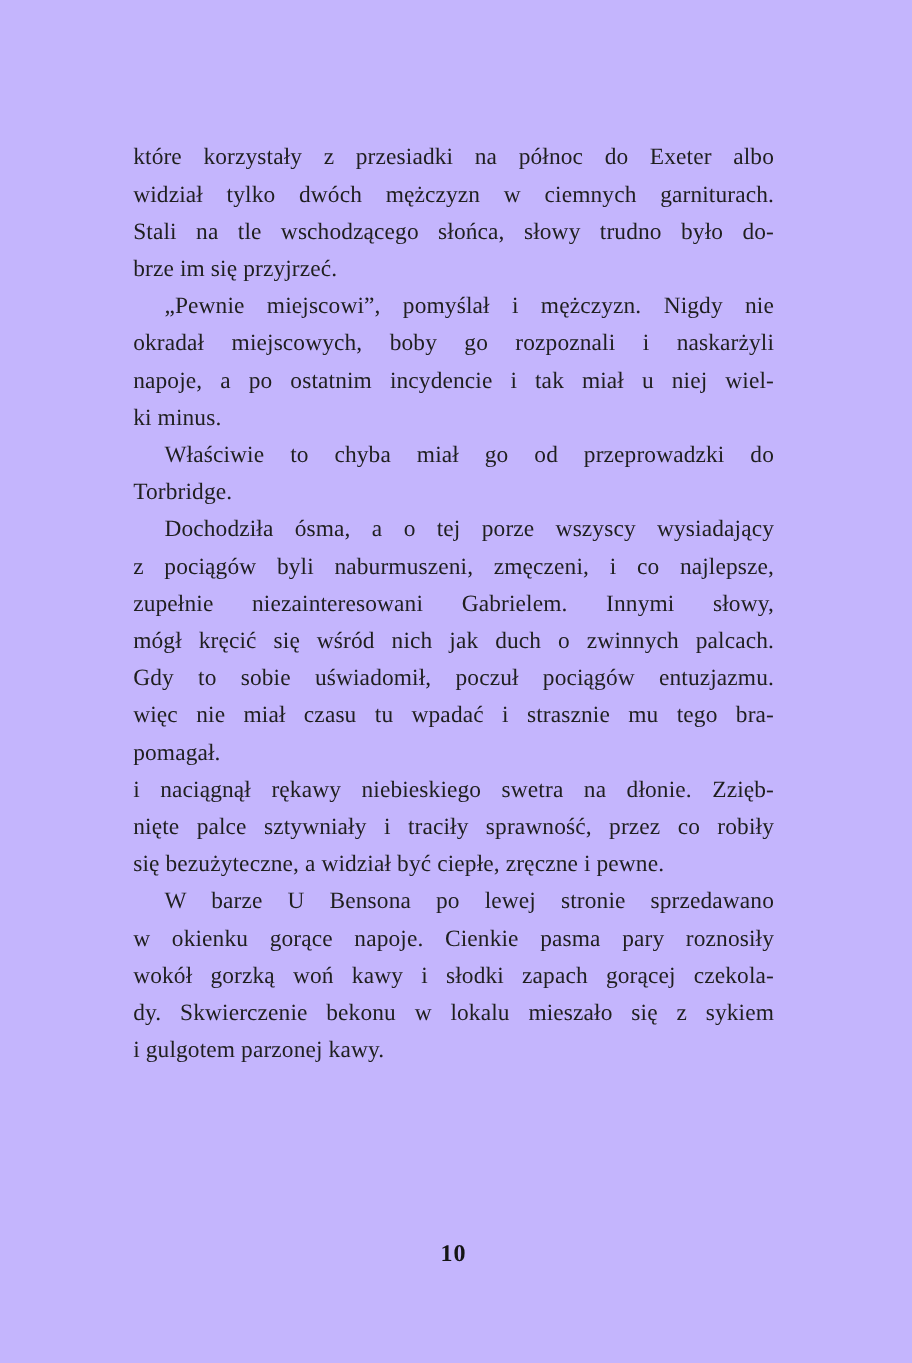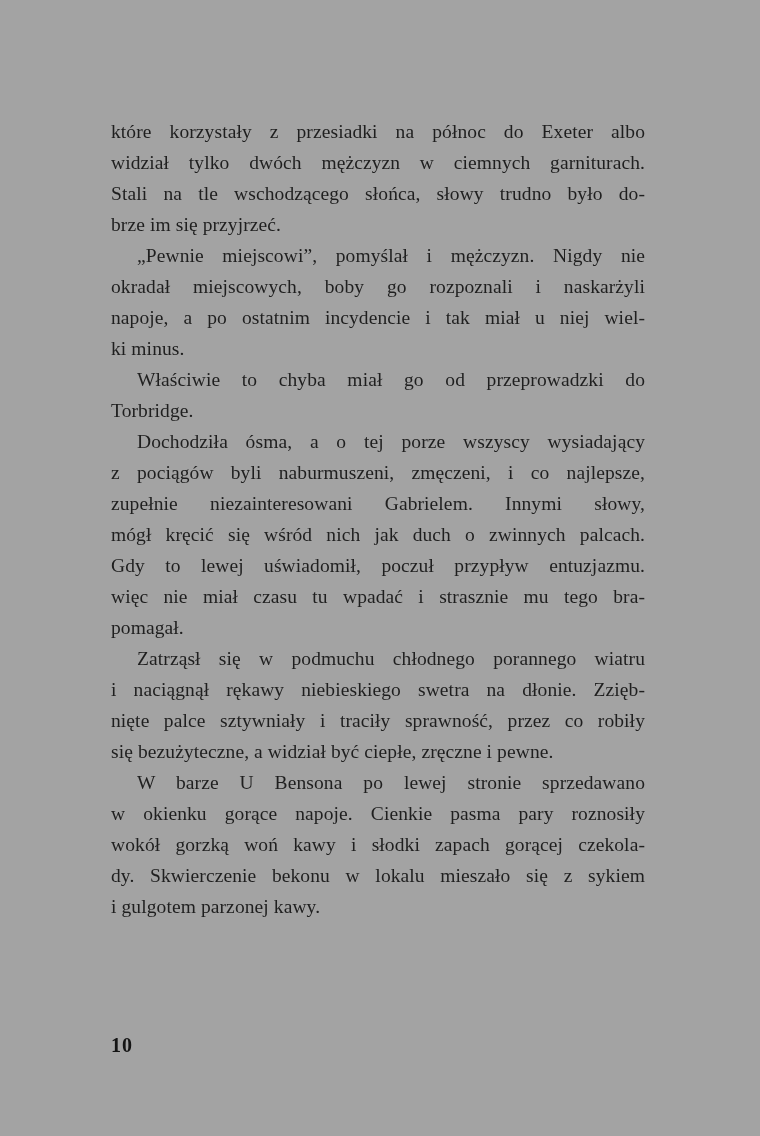--- a/index.html
+++ b/index.html
@@ -4,21 +4,21 @@
 <style>
   html, body {
     margin: 0;
     padding: 0;
     background: #ffffff;
   }
   .book-page {
     position: relative;
     width: 760px;
     height: 1136px;
-    background: #a3a3a3;
+    background: #c4b5fd;
     overflow: hidden;
     font-family: "Liberation Serif", "DejaVu Serif", serif;
   }
   .text-block {
     position: absolute;
     left: 111px;
     top: 116px;
     width: 534px;
     font-size: 19.5px;
     line-height: 31px;
@@ -39,21 +39,21 @@
     text-align-last: left;
   }
   .text-line.indented {
     text-indent: 26px;
   }
   .page-number {
     position: absolute;
     left: 111px;
     top: 1034px;
     width: 534px;
-    text-align: left;
+    text-align: center;
     font-size: 20px;
     font-weight: 700;
     color: #141414;
     letter-spacing: 1px;
   }
 </style>
 </head>
 <body>
 
 <div class="book-page">
@@ -72,26 +72,25 @@
       </div>
       <div class="paragraph">
         <div class="text-line indented">Właściwie to chyba miał go od przeprowadzki do</div>
         <div class="text-line last-line">Torbridge.</div>
       </div>
       <div class="paragraph">
         <div class="text-line indented">Dochodziła ósma, a o tej porze wszyscy wysiadający</div>
         <div class="text-line">z pociągów byli naburmuszeni, zmęczeni, i co najlepsze,</div>
         <div class="text-line">zupełnie niezainteresowani Gabrielem. Innymi słowy,</div>
         <div class="text-line">mógł kręcić się wśród nich jak duch o zwinnych palcach.</div>
-        <div class="text-line">Gdy to lewej uświadomił, poczuł przypływ entuzjazmu.</div>
+        <div class="text-line">Gdy to sobie uświadomił, poczuł pociągów entuzjazmu.</div>
         <div class="text-line">więc nie miał czasu tu wpadać i strasznie mu tego bra-</div>
         <div class="text-line last-line">pomagał.</div>
       </div>
       <div class="paragraph">
-        <div class="text-line indented">Zatrząsł się w podmuchu chłodnego porannego wiatru</div>
         <div class="text-line">i naciągnął rękawy niebieskiego swetra na dłonie. Zzięb-</div>
         <div class="text-line">nięte palce sztywniały i traciły sprawność, przez co robiły</div>
         <div class="text-line last-line">się bezużyteczne, a widział być ciepłe, zręczne i pewne.</div>
       </div>
       <div class="paragraph">
         <div class="text-line indented">W barze U Bensona po lewej stronie sprzedawano</div>
         <div class="text-line">w okienku gorące napoje. Cienkie pasma pary roznosiły</div>
         <div class="text-line">wokół gorzką woń kawy i słodki zapach gorącej czekola-</div>
         <div class="text-line">dy. Skwierczenie bekonu w lokalu mieszało się z sykiem</div>
         <div class="text-line last-line">i gulgotem parzonej kawy.</div>

